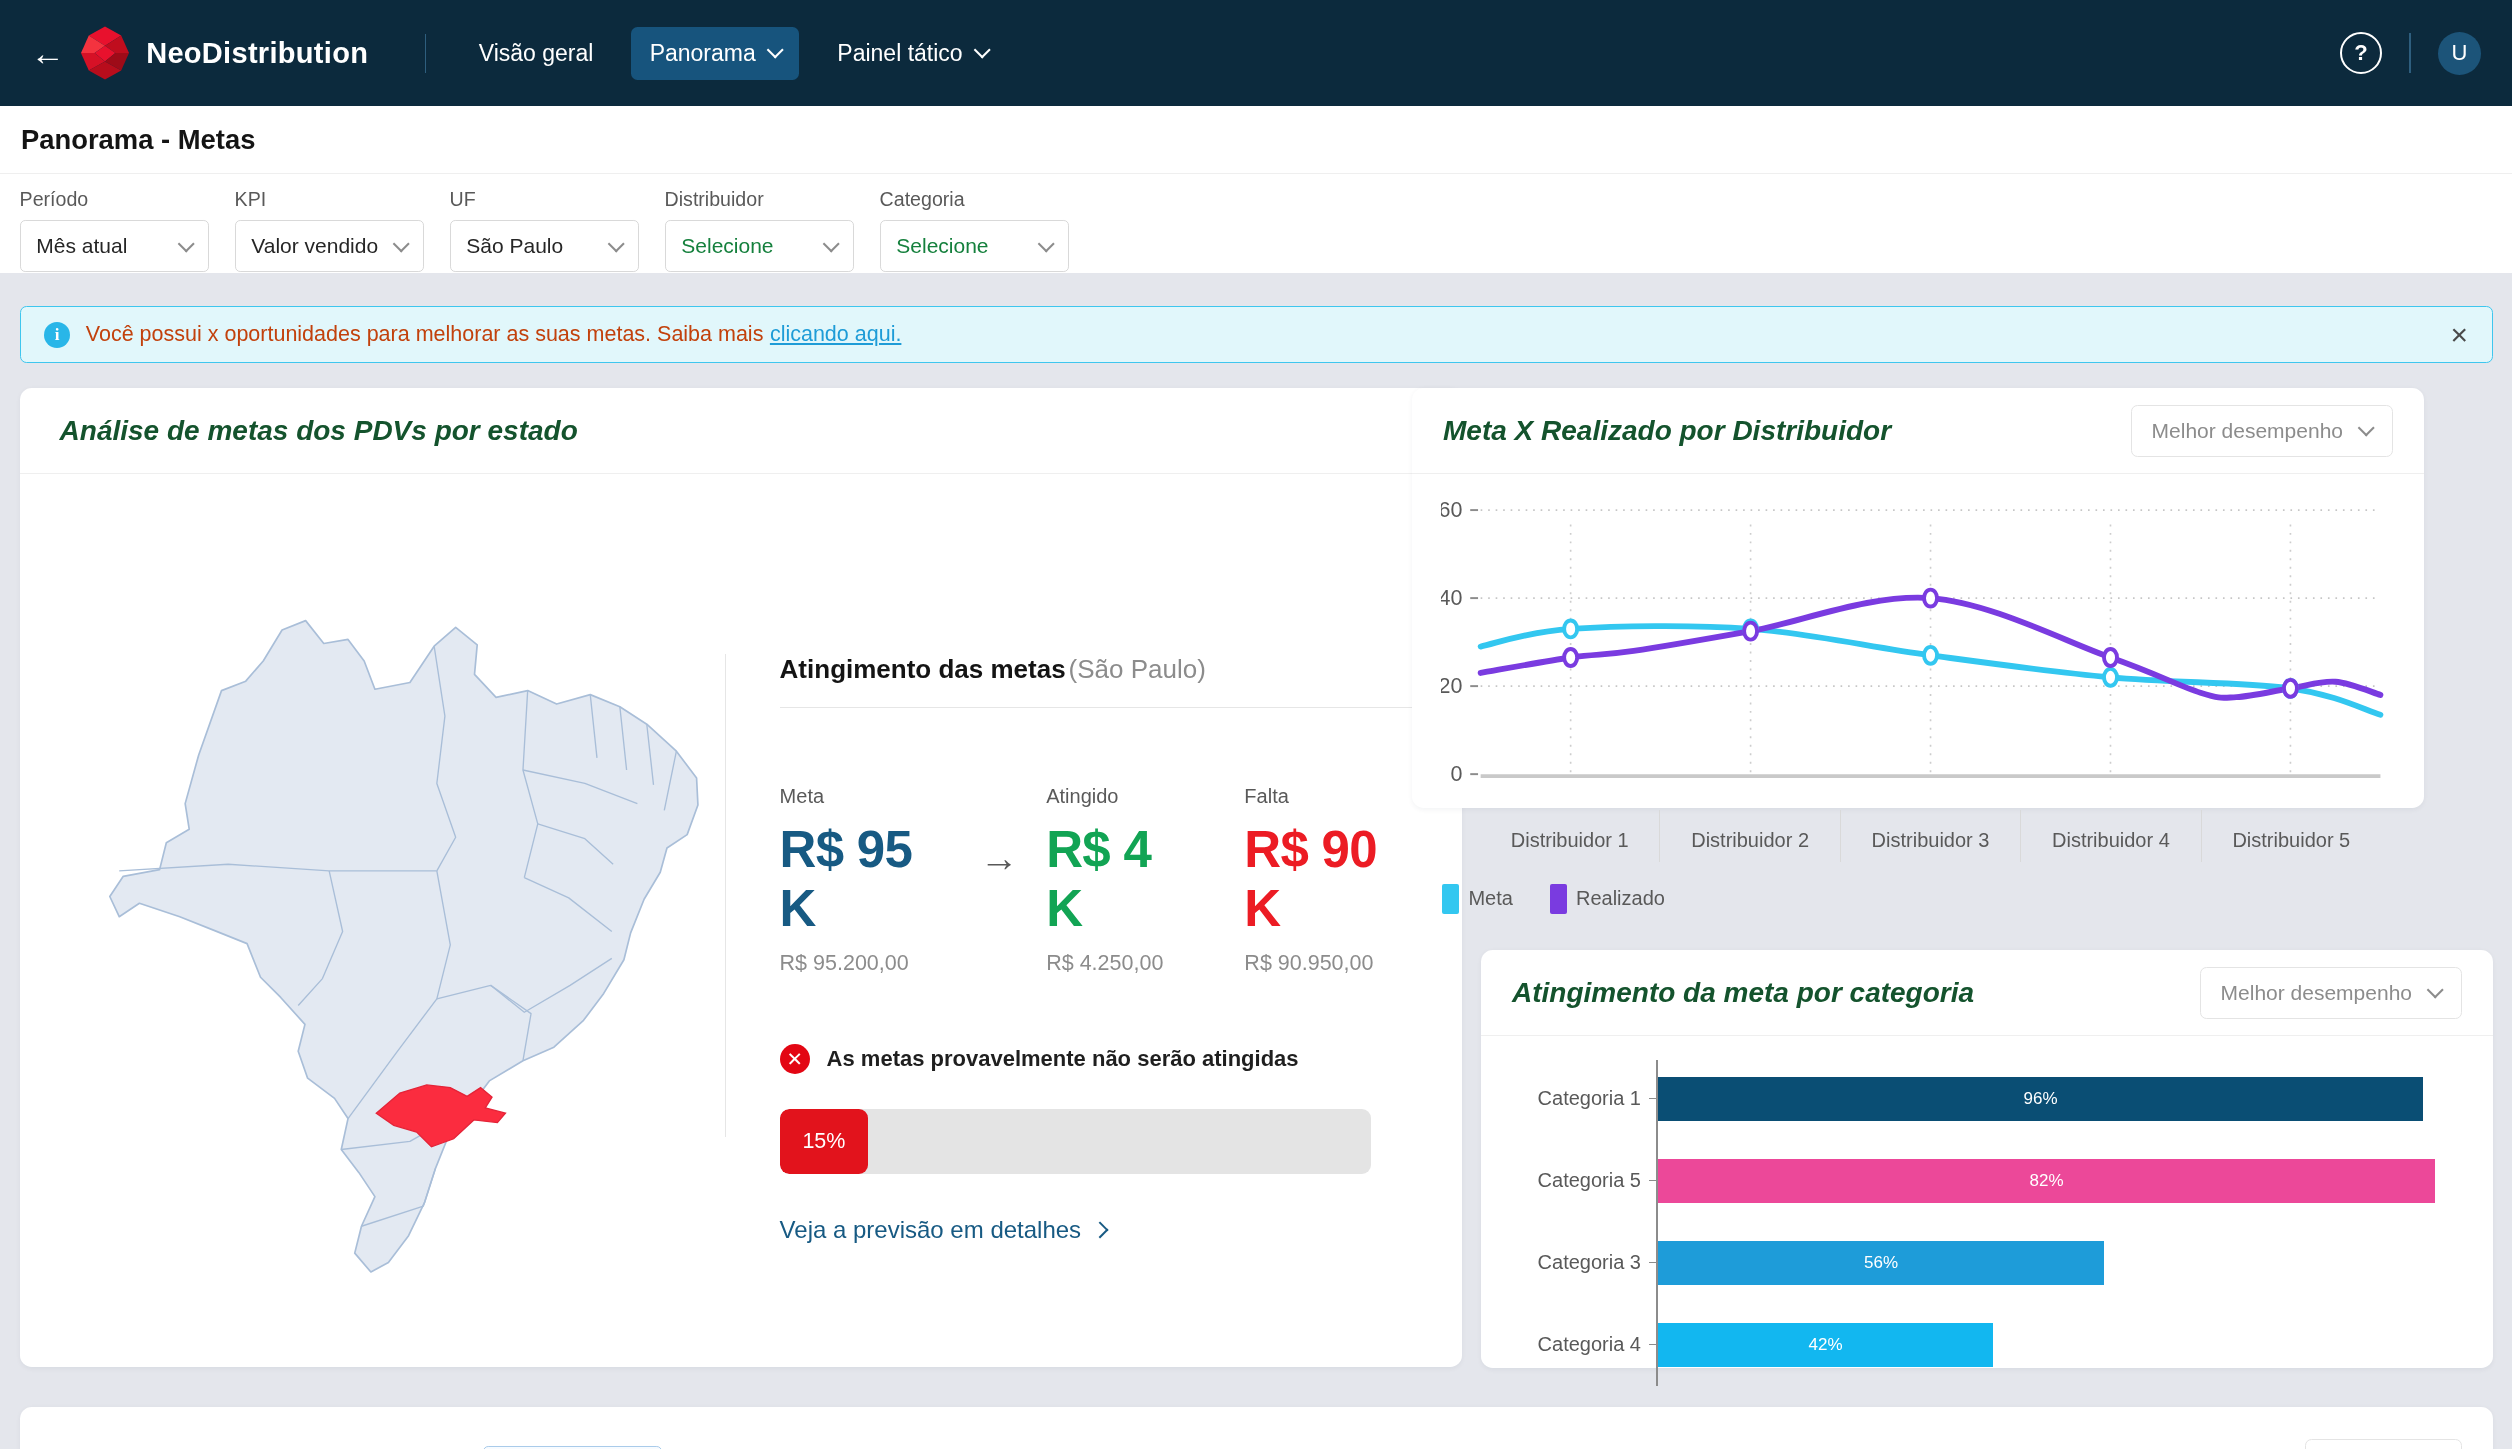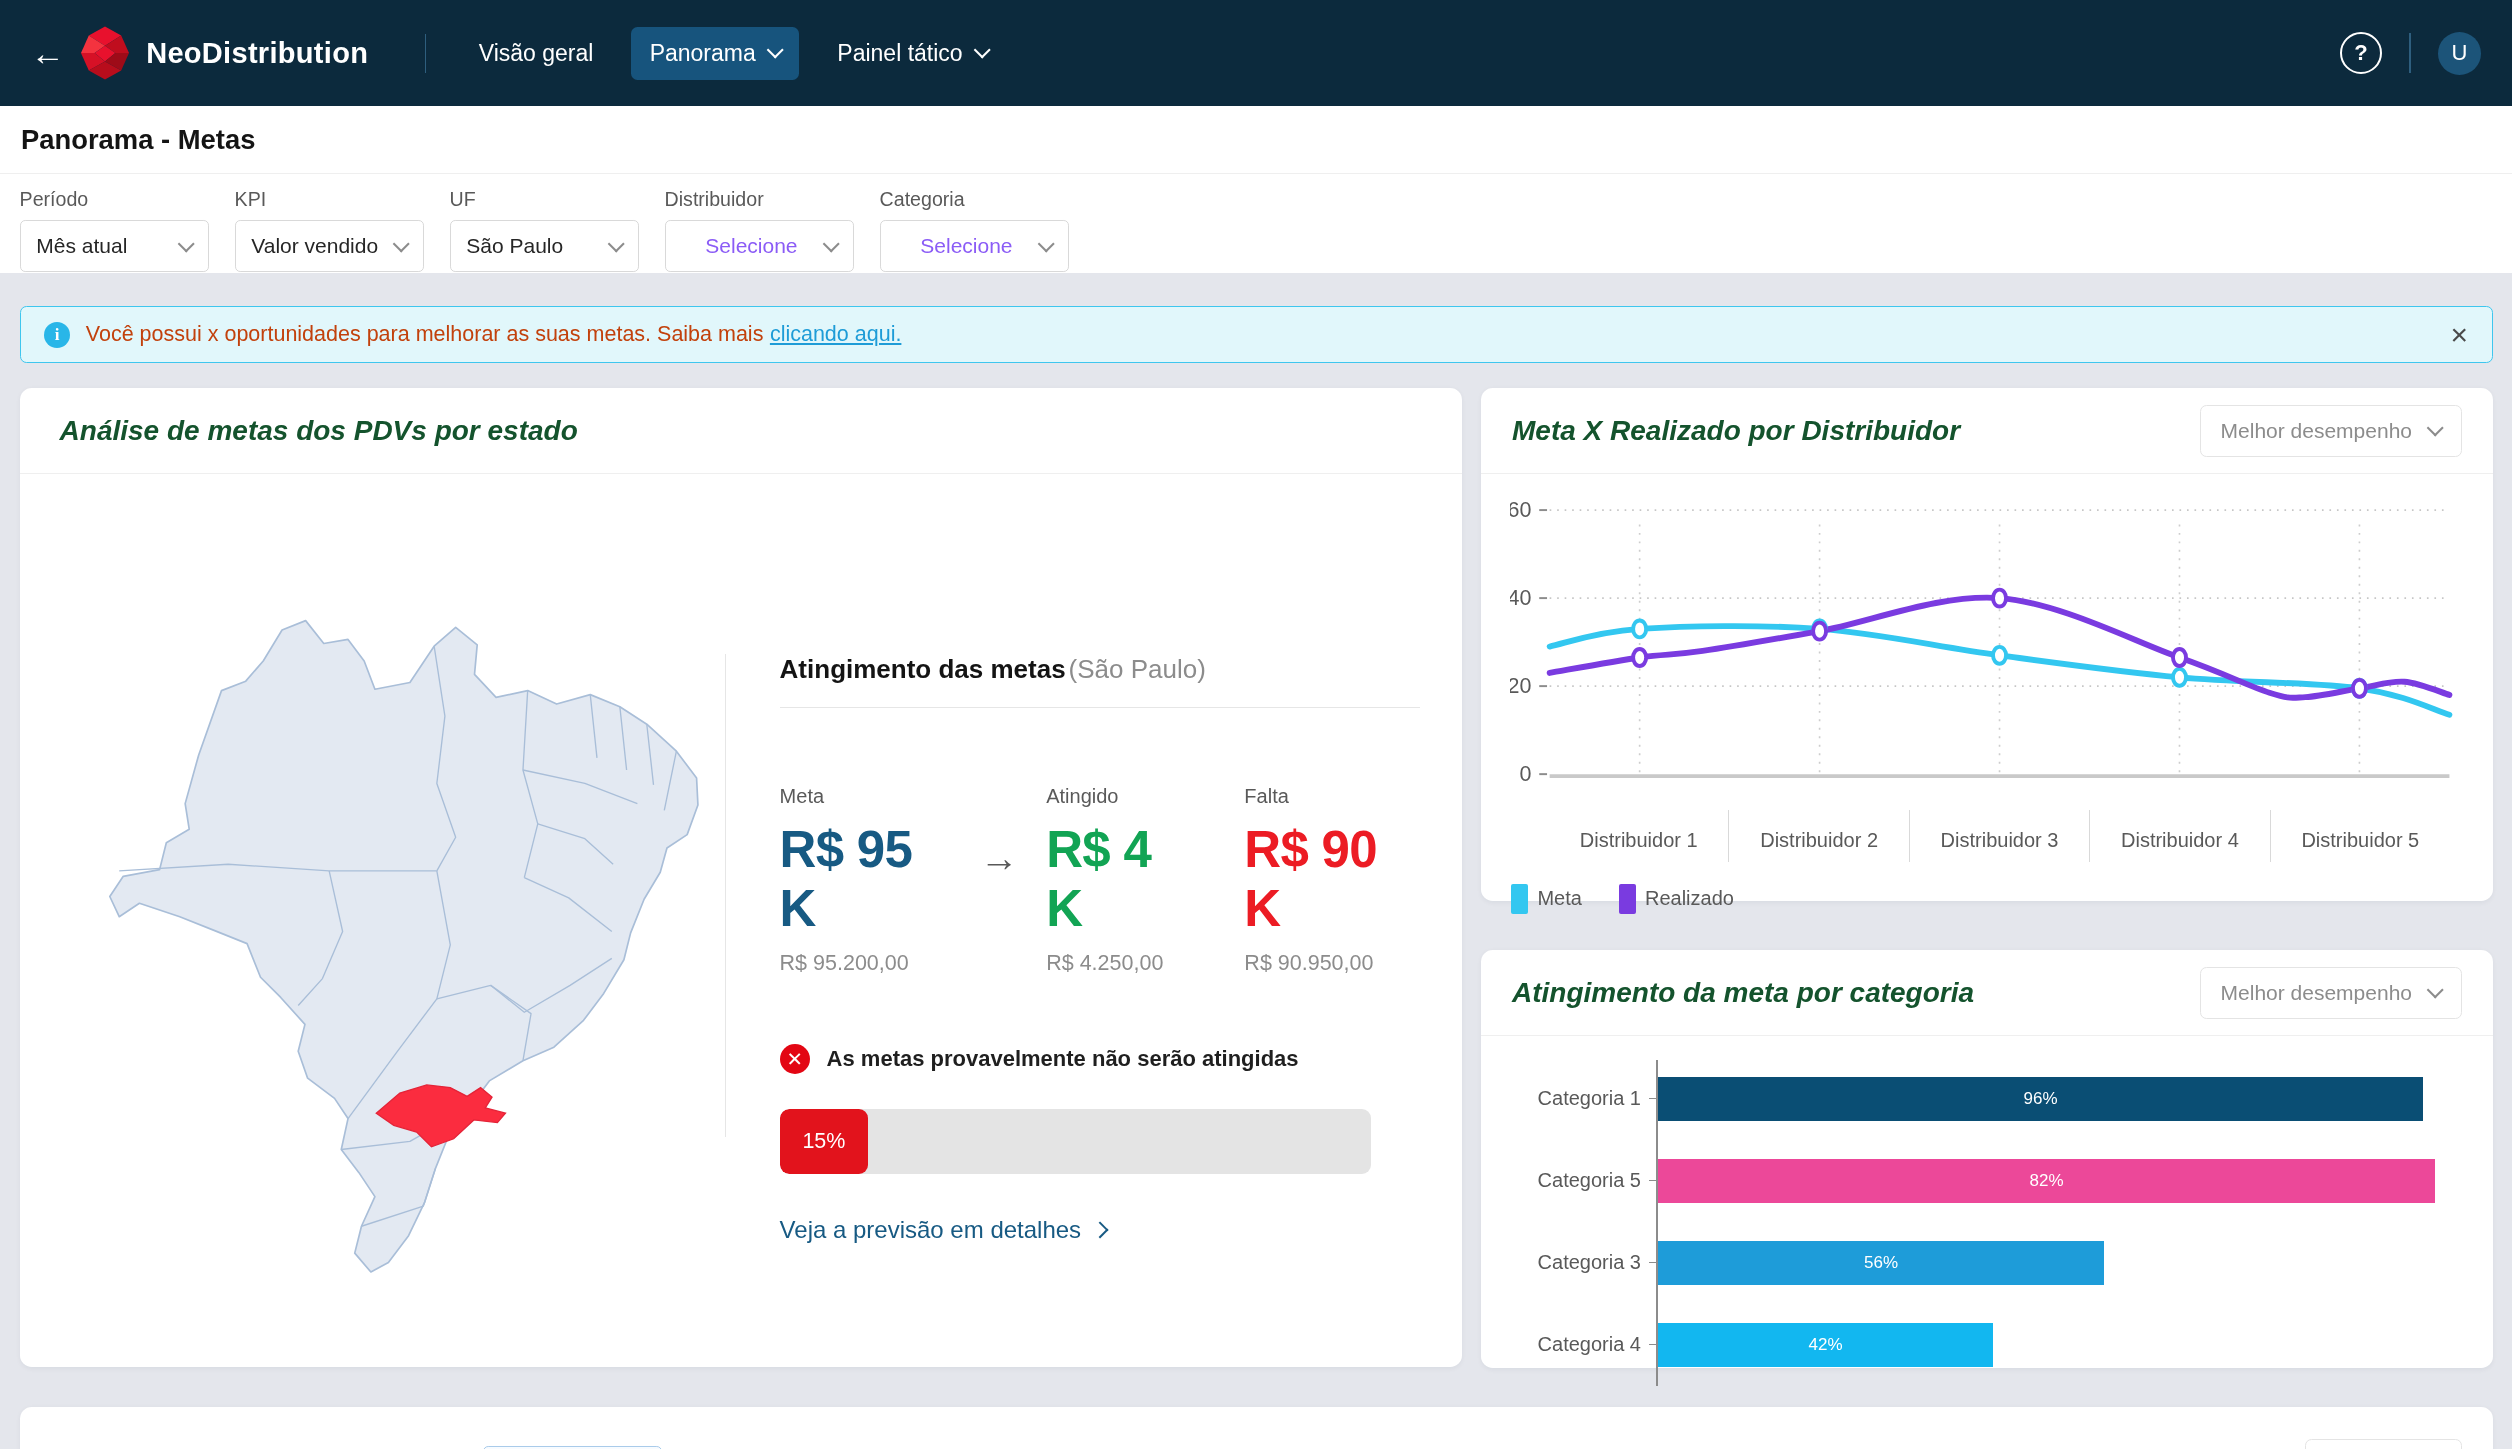--- a/index.html
+++ b/index.html
@@ -30,21 +30,21 @@
   
   .subheader{position:absolute;left:0;top:106px;width:2512px;height:167px;background:#fff;}
   .page-title-row{height:67px;display:flex;align-items:center;padding-left:21px;border-bottom:1.3px solid #EFEFEF;}
   .page-title{font-size:27.4px;font-weight:700;color:#141414;}
   .filters{display:flex;gap:26px;padding:14.4px 0 0 19.6px;}
   .filter{display:flex;flex-direction:column;}
   .filter-label{font-size:19.6px;color:#595959;margin-bottom:9.1px;}
   .selectbox{width:189px;height:52px;border:1.3px solid #D9D9D9;border-radius:5.2px;background:#fff;
              display:flex;align-items:center;justify-content:space-between;padding:0 15.7px;cursor:pointer;box-sizing:border-box;}
   .selectbox .val{font-size:21px;color:#262626;}
-  .selectbox .val.ph{color:#8b5cf6;margin-left:24px;}
+  .selectbox .val.ph{color:#15803d;}
 
   
   .banner{position:absolute;left:19.6px;top:306px;width:2473px;height:57px;background:var(--banner_bg,#E1F7FB);
           border:1.3px solid var(--banner_border,#3EC6EE);border-radius:6.5px;display:flex;align-items:center;
           box-sizing:border-box;padding:0 23.5px;}
   .info-icon{width:26px;height:26px;border-radius:50%;background:var(--info_icon,#29B6E8);color:#fff;
              display:flex;align-items:center;justify-content:center;font-size:17px;font-weight:700;
              font-family:"Liberation Serif",serif;margin-right:15.7px;flex:0 0 auto;}
   .banner-text{font-size:21.5px;color:#c2410c;}
   .banner-link{font-size:21.5px;color:var(--link_blue,#1E9CD7);text-decoration:underline;margin-left:6.5px;cursor:pointer;}
@@ -81,21 +81,21 @@
               display:flex;align-items:center;justify-content:center;font-size:19.6px;font-weight:700;flex:0 0 auto;}
   .alert-text{font-size:22px;font-weight:700;color:#1F1F1F;}
   .progress{margin-top:35px;width:591px;height:65px;background:var(--progress_track,#E4E4E4);border-radius:9.1px;position:relative;overflow:hidden;}
   .progress-fill{position:absolute;left:0;top:0;bottom:0;background:var(--progress_red,#E2131C);border-radius:9.1px;
                  display:flex;align-items:center;justify-content:center;}
   .progress-label{color:#fff;font-size:21.5px;}
   .detail-link{margin-top:42px;display:flex;align-items:center;gap:13px;font-size:24px;color:#175A83;cursor:pointer;}
   .link-chev{width:9.8px;height:9.8px;border-right:2.6px solid #175A83;border-bottom:2.6px solid #175A83;transform:rotate(-45deg);}
 
   
-  #line-card{left:1481px;top:388px;width:1012px;height:513px;}
+  #line-card{left:1412px;top:388px;width:1012px;height:420px;}
   #line-card .chart-wrap{padding:10.4px 29px 0 29px;}
   #line-svg{width:953px;height:326px;display:block;}
   .xlabels{margin-left:39px;width:901px;display:flex;}
   .xlabels div{flex:1;text-align:center;font-size:20px;color:#595959;padding-top:18.3px;height:33px;}
   .xlabels div:not(:last-child){border-right:1.3px solid #D9D9D9;}
   .legend{display:flex;gap:37px;margin:22px 0 0 1.3px;}
   .legend-item{display:flex;align-items:center;gap:9.1px;font-size:20px;color:#595959;}
   .legend-swatch{width:17px;height:30px;border-radius:2px;}
 
   #bars-card{left:1481px;top:950px;width:1012px;height:418px;}

